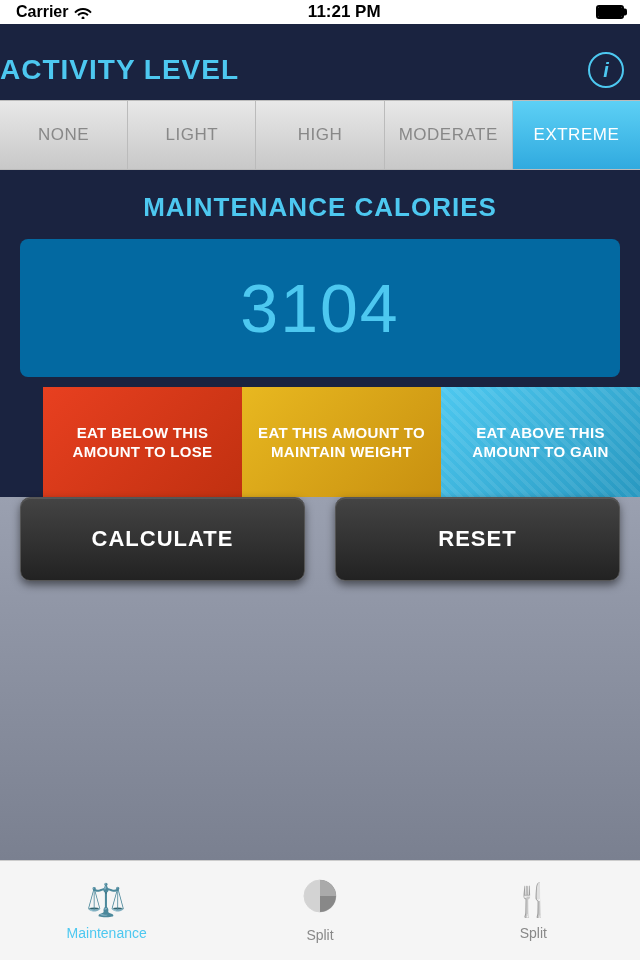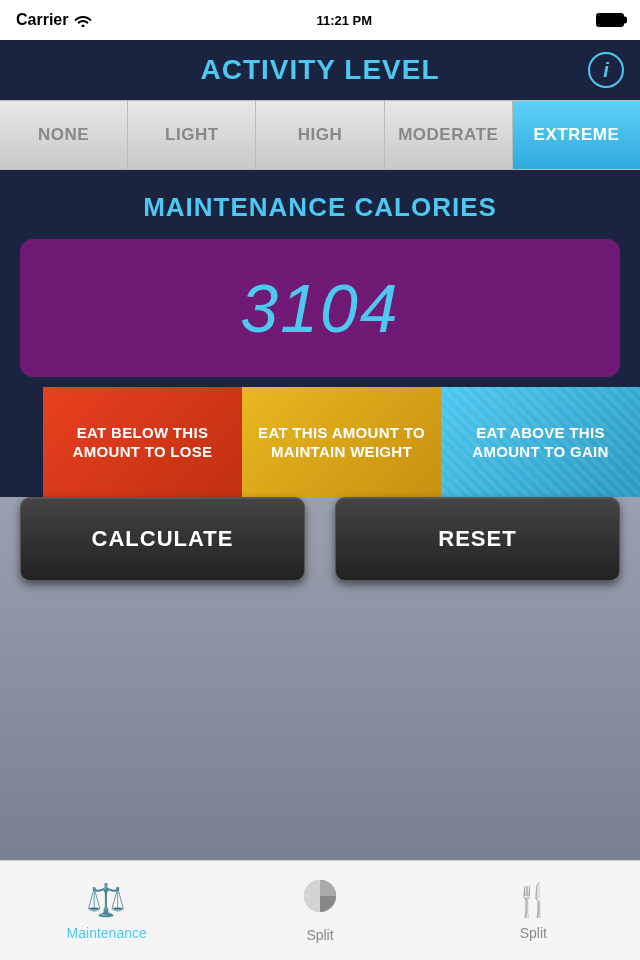--- a/index.html
+++ b/index.html
@@ -8,38 +8,38 @@
       width: 640px;
       height: 960px;
       font-family: 'Helvetica Neue', Helvetica, Arial, sans-serif;
       background: #1a2340;
       overflow: hidden;
       position: relative;
     }
     .status-bar-inner {
       background: #fff;
       width: 640px;
-      height: 40px;
+      height: 24px;
       display: flex;
       align-items: center;
       justify-content: space-between;
       padding: 0 16px;
       position: absolute;
       top: 0; left: 0;
     }
     .status-carrier {
       font-size: 16px;
       font-weight: 600;
       color: #000;
       display: flex;
       align-items: center;
       gap: 6px;
     }
     .status-time {
-      font-size: 13px;
+      font-size: 17px;
       font-weight: 600;
       color: #000;
     }
     .status-battery {
       font-size: 14px;
       color: #000;
       display: flex;
       align-items: center;
       gap: 4px;
     }
@@ -65,21 +65,21 @@
     .battery-fill {
       width: 100%;
       height: 100%;
       background: #000;
       border-radius: 1px;
     }
 
     
     .header {
       background: #1a2340;
-      text-align: center;
+      text-align: left;
       padding: 14px 0 14px;
       position: relative;
     }
     .header-title {
       color: #4dc8f0;
       font-size: 28px;
       font-weight: 800;
       letter-spacing: 1px;
       text-transform: uppercase;
     }
@@ -107,21 +107,21 @@
       display: flex;
       background: #d0d0d0;
       border-top: 1px solid #bbb;
       border-bottom: 1px solid #bbb;
     }
     .tab-btn {
       flex: 1;
       padding: 24px 4px;
       text-align: center;
       font-size: 17px;
-      font-weight: 700;
+      font-weight: 400;
       letter-spacing: 0.5px;
       text-transform: uppercase;
       color: #888;
       background: linear-gradient(to bottom, #e8e8e8, #c8c8c8);
       border-right: 1px solid #bbb;
       cursor: pointer;
     }
     .tab-btn:last-child { border-right: none; }
     .tab-btn.active {
       background: linear-gradient(to bottom, #5dd0f5, #30aadf);
@@ -137,26 +137,25 @@
       color: #4dc8f0;
       font-size: 26px;
       font-weight: 800;
       letter-spacing: 1px;
       text-transform: uppercase;
       text-align: center;
     }
 
     
     .calories-display {
-      background: #701a75;
+      background: #0369a1;
       margin: 16px 0 0;
       padding: 30px 20px;
       text-align: center;
-      border-radius: 13px;
-      font-style: italic;
+      border-radius: 8px;
     }
     .calories-value {
       font-size: 68px;
       font-weight: 300;
       color: #4dc8f0;
       letter-spacing: 2px;
     }
 
     
     .info-cards {

